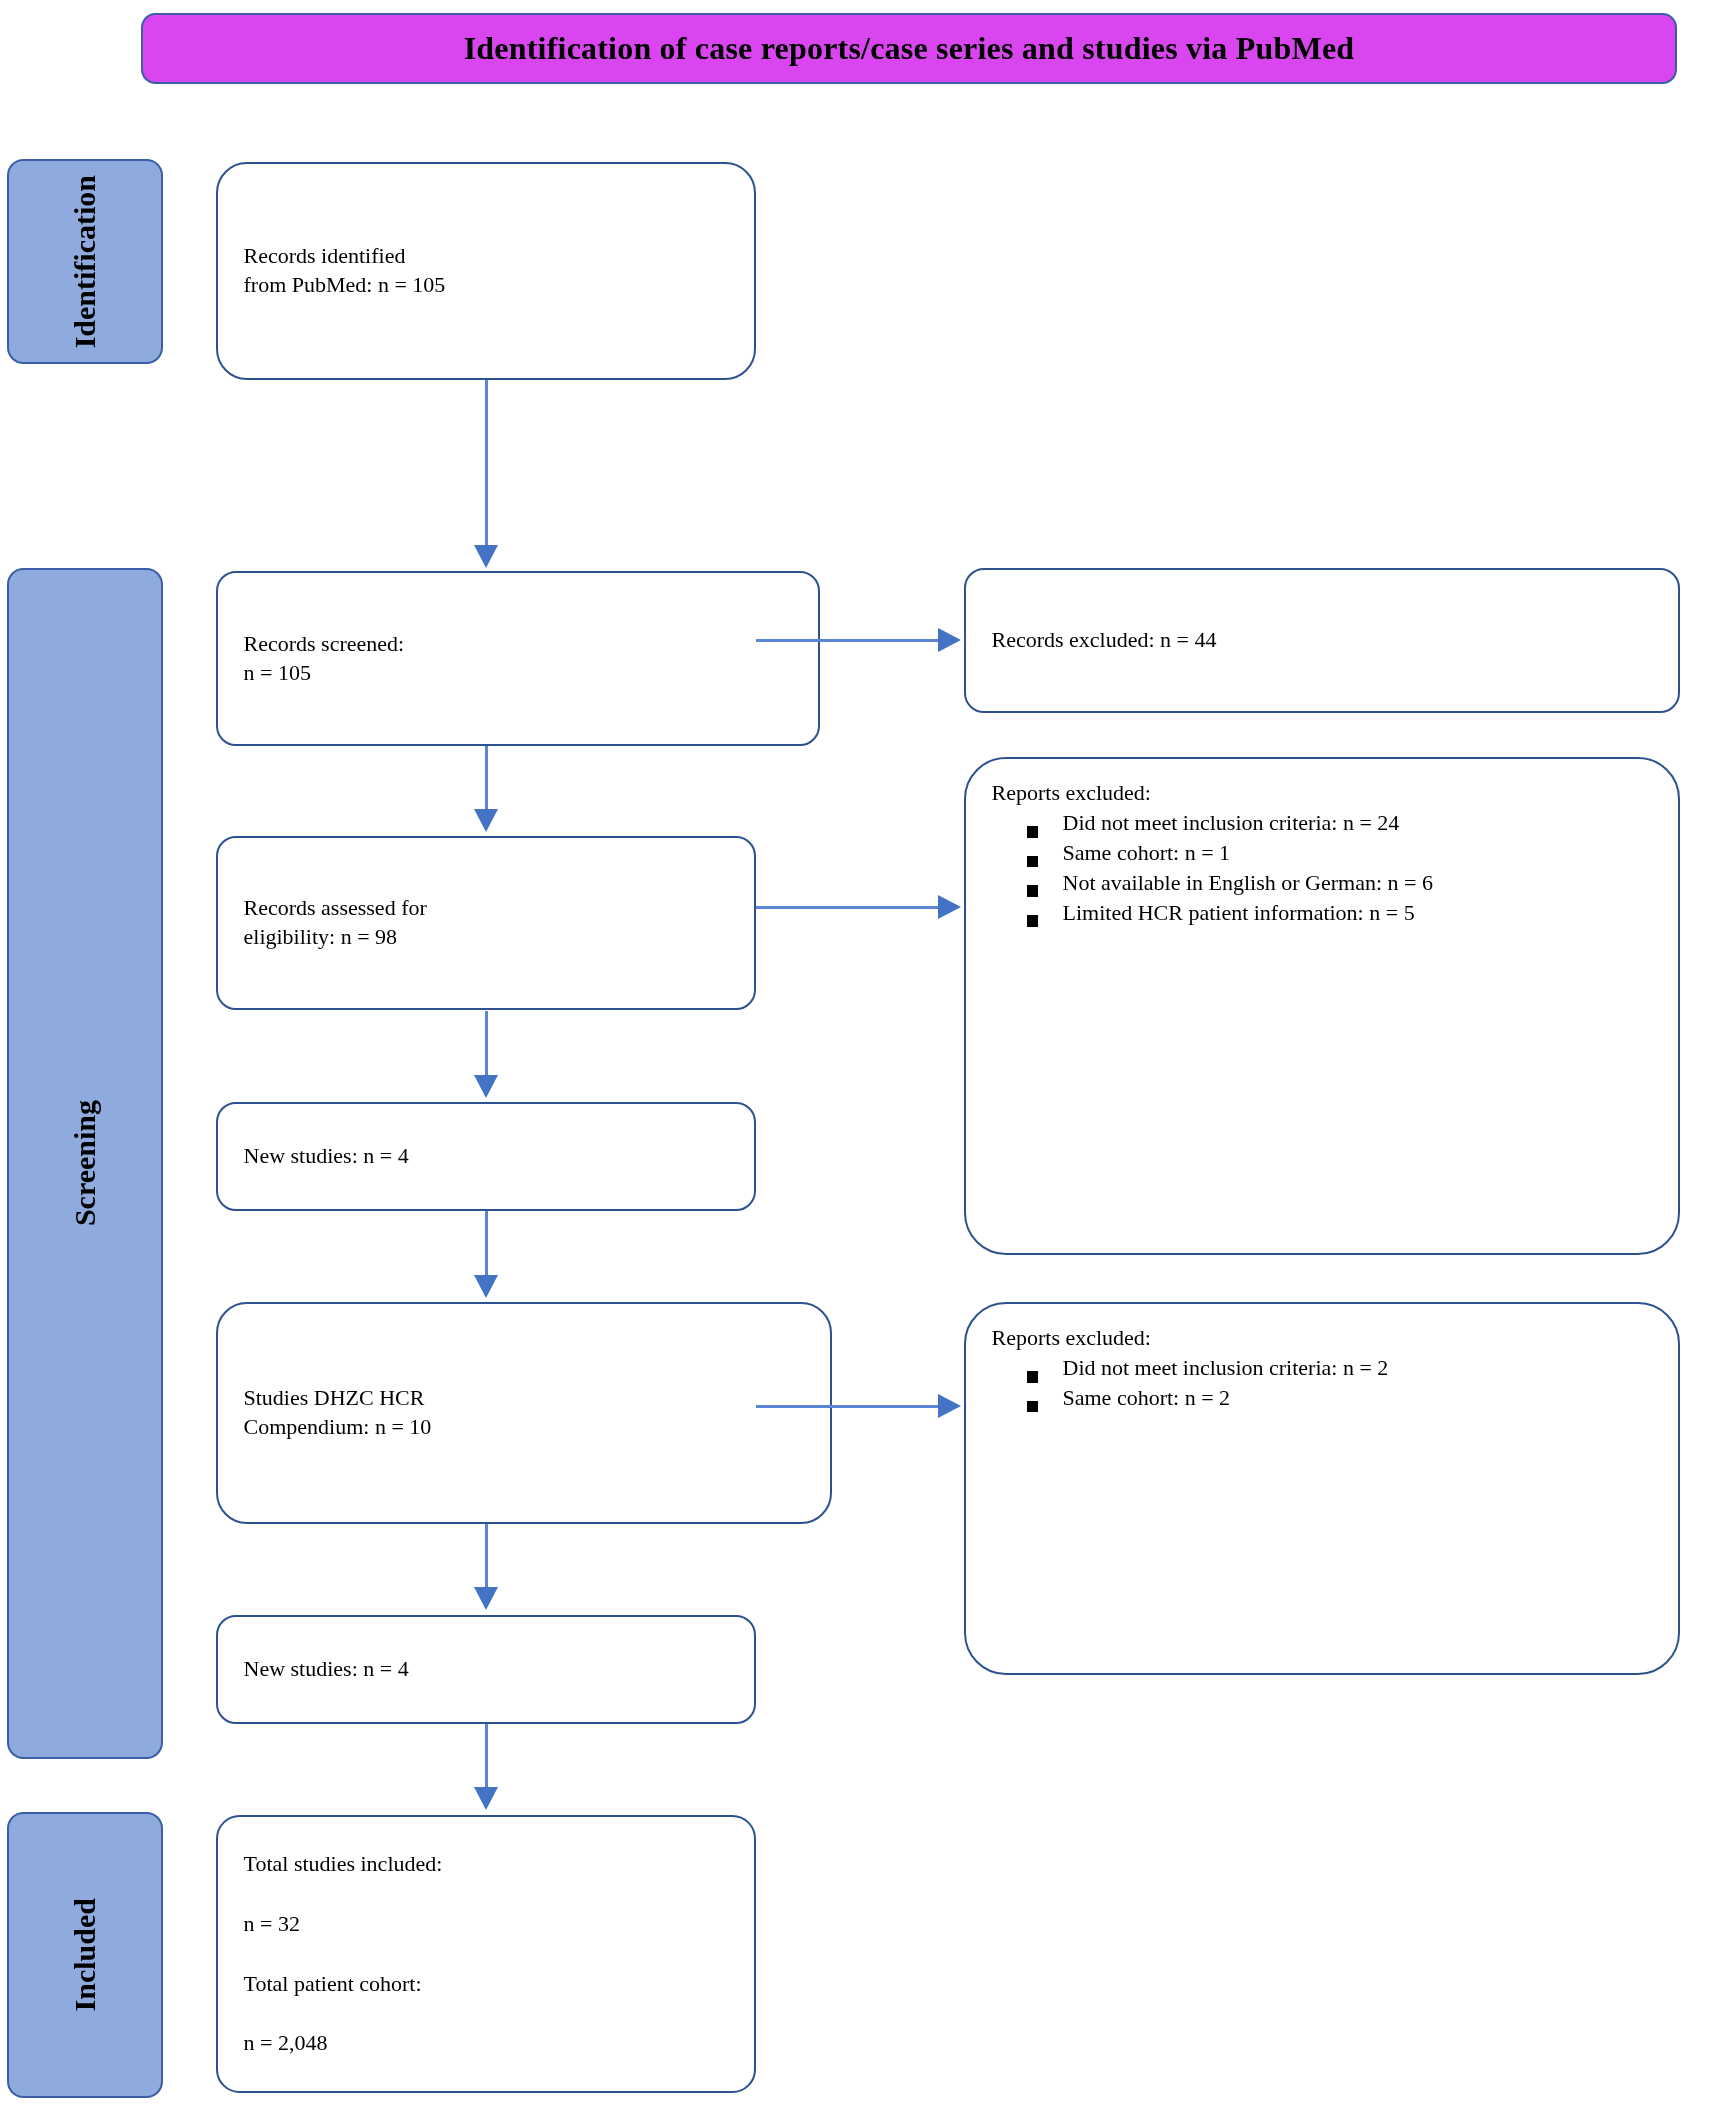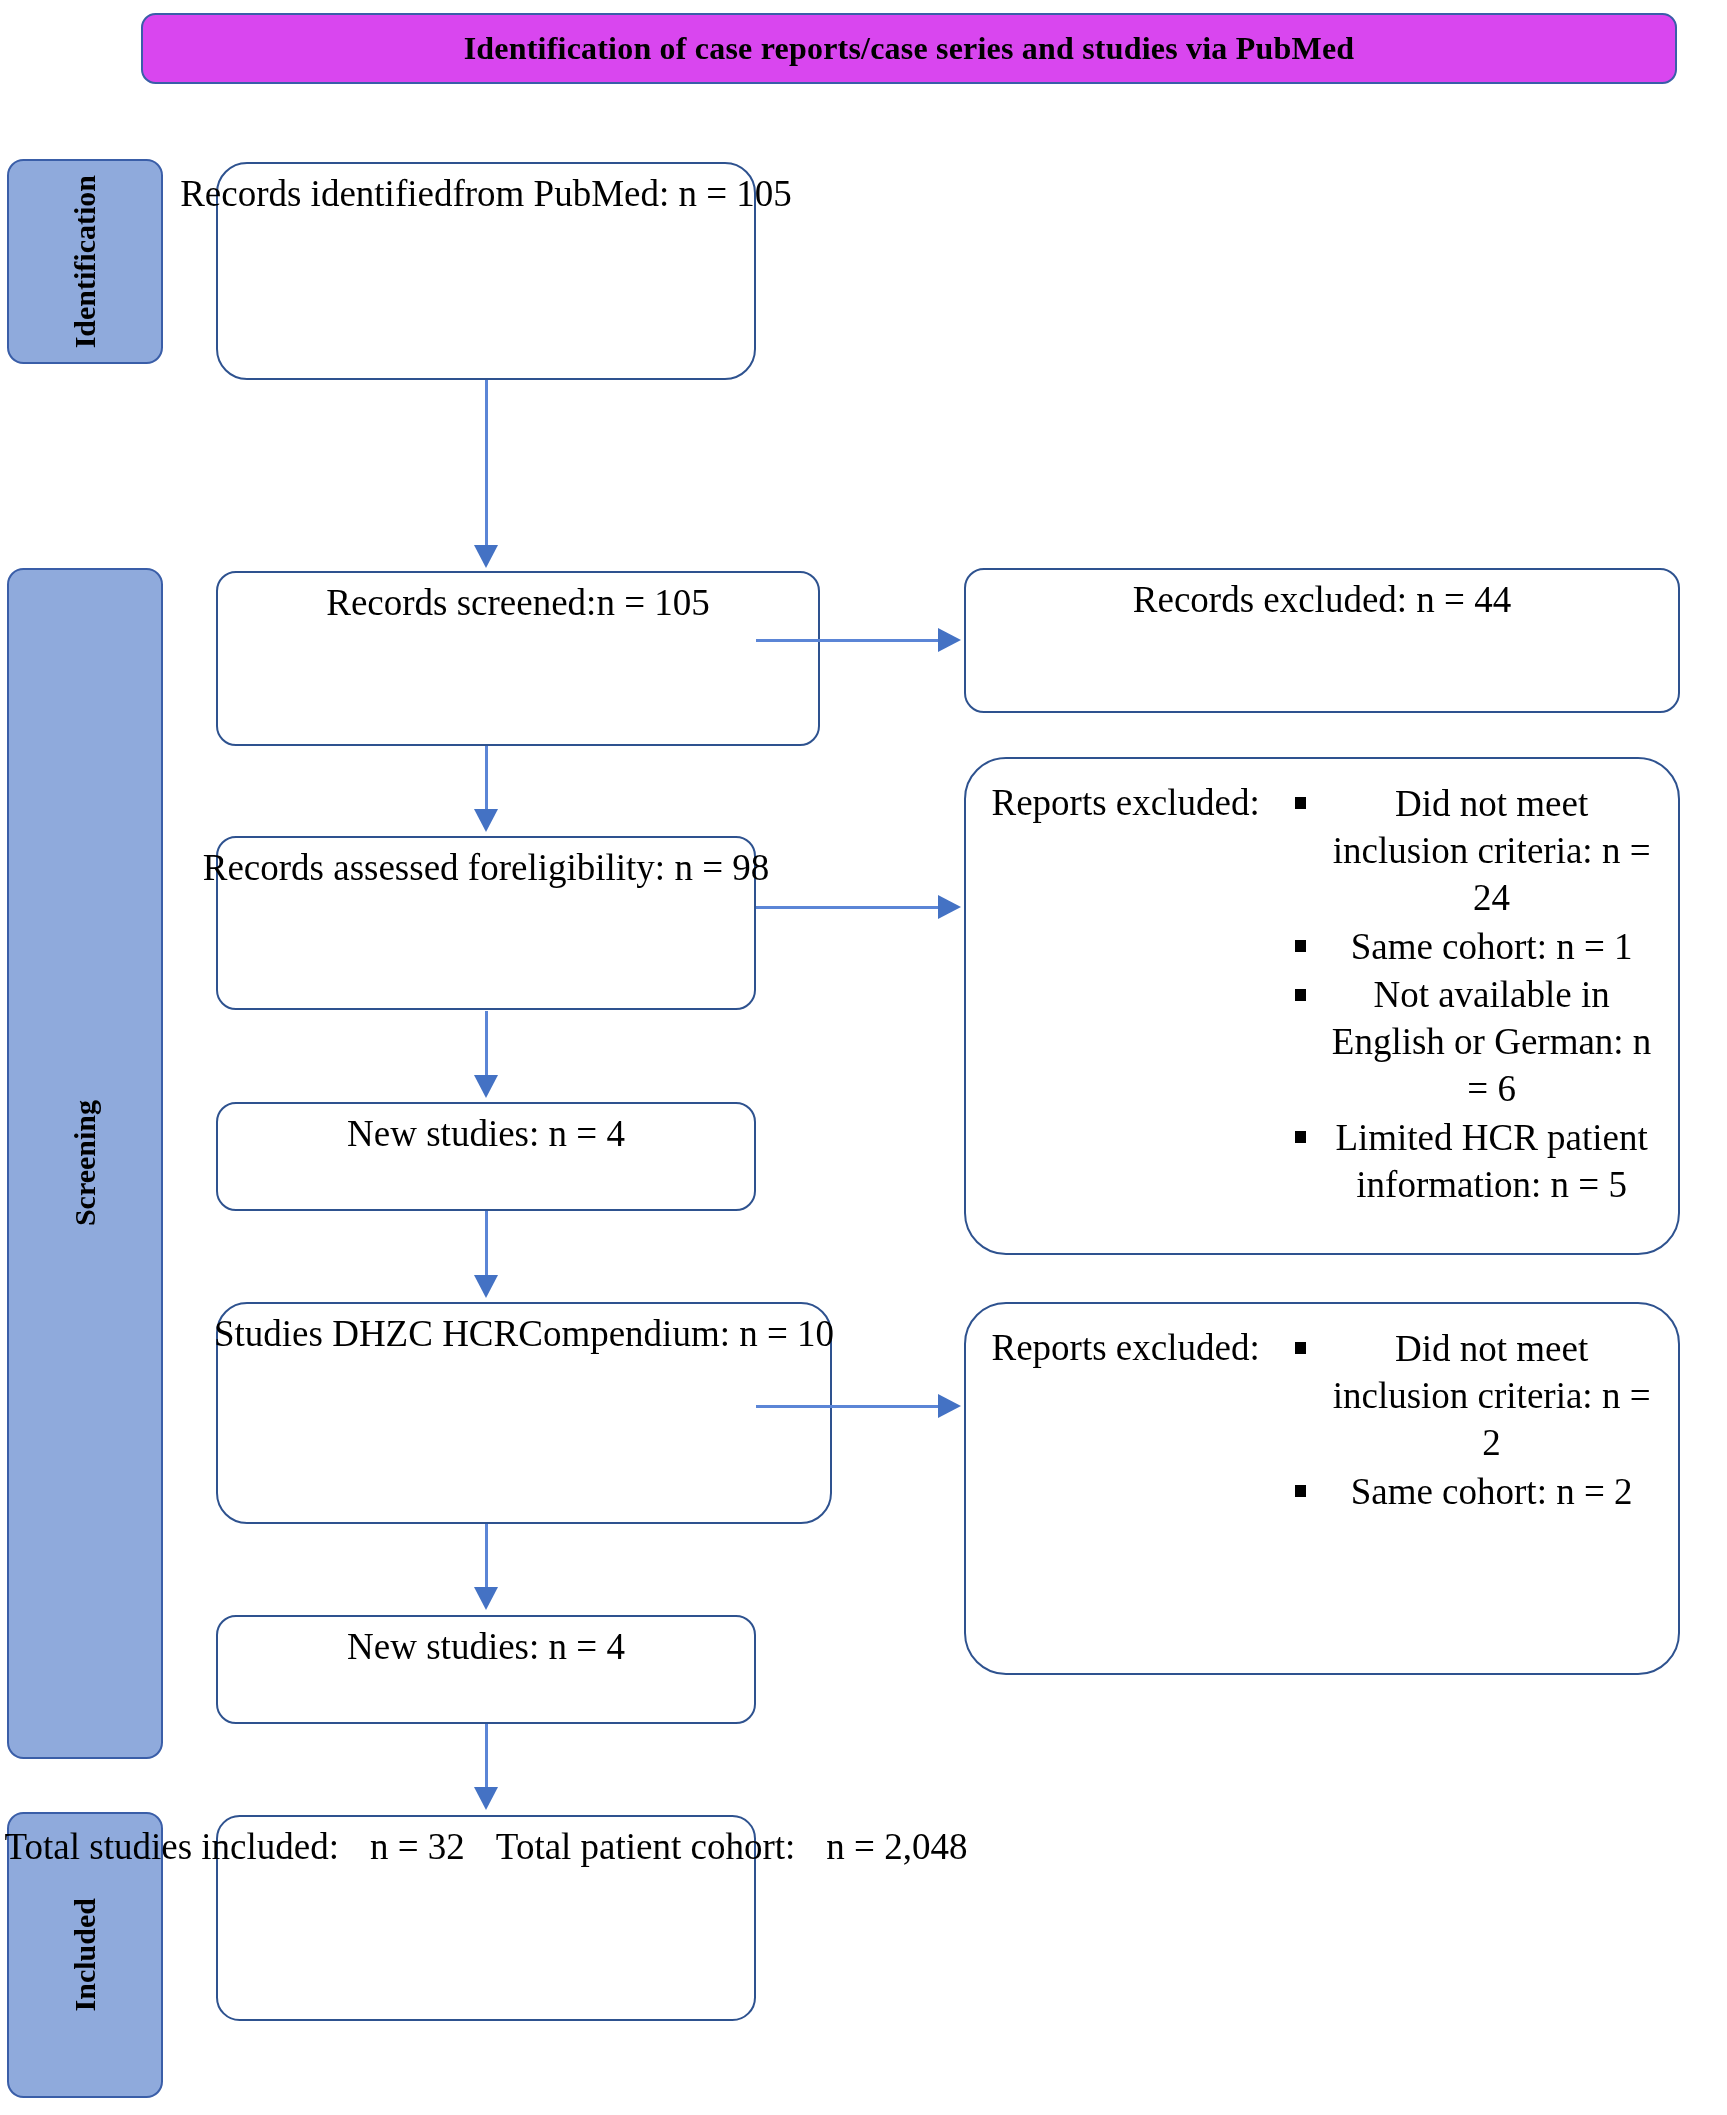--- a/index.html
+++ b/index.html
@@ -66,26 +66,25 @@
   #stage-screening     { top: 568px;  height: 1191px; }
   #stage-included      { top: 1812px; height: 286px; }
 
   
   .node {
     position: absolute;
     background: #ffffff;
     border: 2.7px solid #2E528F;
     box-sizing: border-box;
     display: flex;
-    flex-direction: row;
+    flex-direction: column;
     justify-content: center;
     padding: 5.5px 25.5px;
-    font-size: 37px;
+    font-size: 22px;
     line-height: 1.3;
-    text-align: center;
   }
   .node .line { white-space: nowrap; }
 
   
   #node-identified {
     left: 216px; top: 162px; width: 540px; height: 218px;
     border-radius: 31px;
   }
   #node-screened {
     left: 216px; top: 571px; width: 604px; height: 175px;
@@ -101,21 +100,21 @@
   }
   #node-compendium {
     left: 216px; top: 1302px; width: 616px; height: 222px;
     border-radius: 31px;
   }
   #node-new-studies-2 {
     left: 216px; top: 1615px; width: 540px; height: 109px;
     border-radius: 20px;
   }
   #node-included {
-    left: 216px; top: 1815px; width: 540px; height: 206px;
+    left: 216px; top: 1815px; width: 540px; height: 278px;
     border-radius: 23.6px;
     gap: 31px;
   }
 
   
   #node-records-excluded {
     left: 964px; top: 568px; width: 716px; height: 145px;
     border-radius: 20px;
   }
   #node-reports-excluded-1 {

